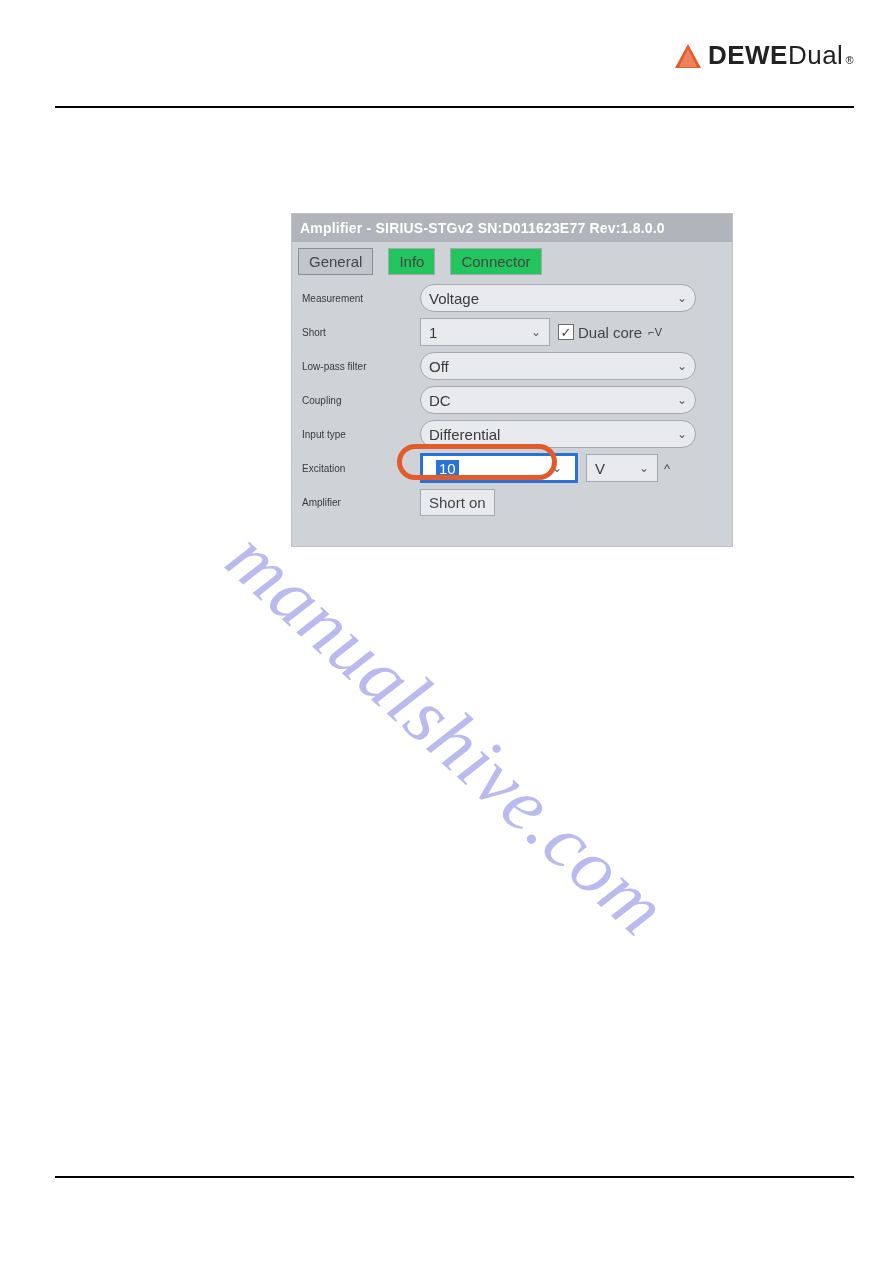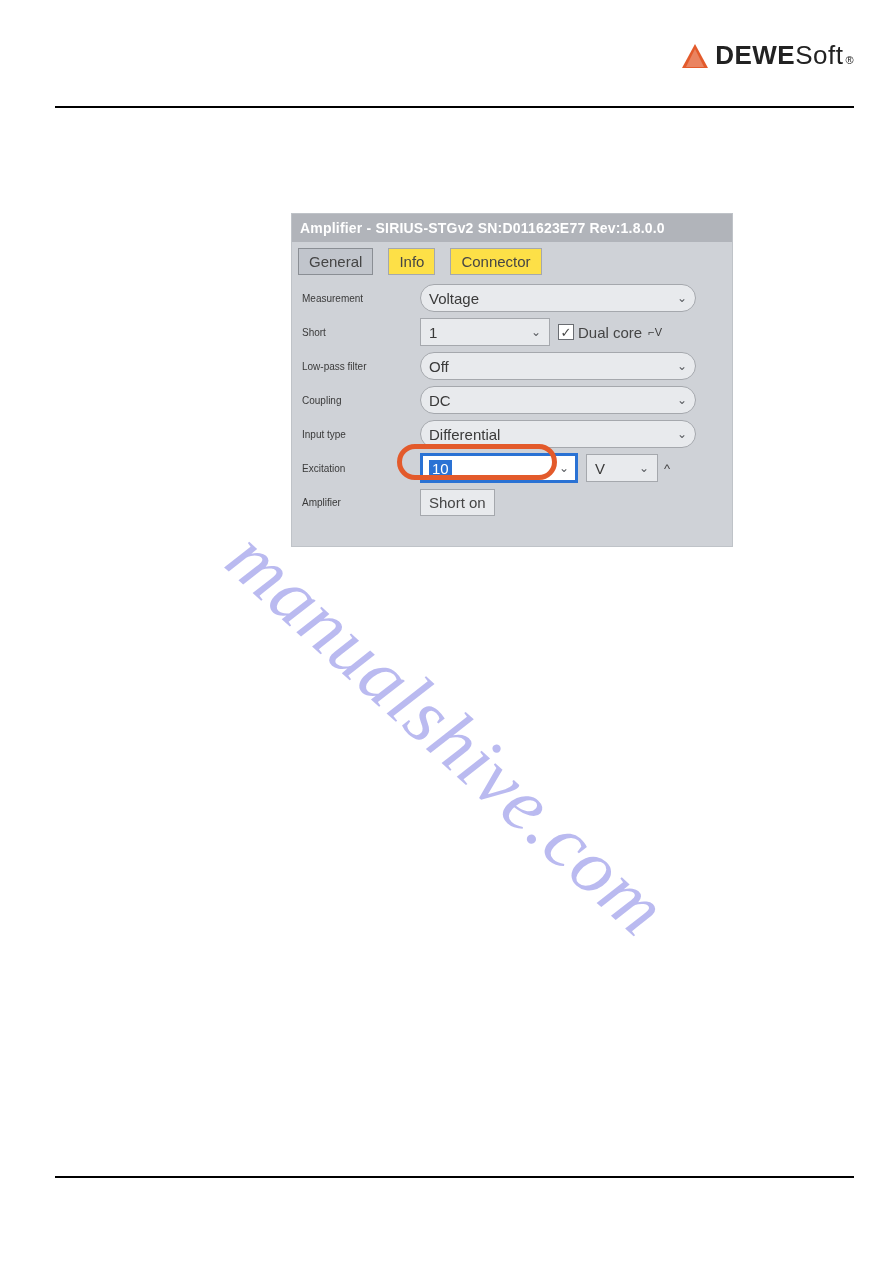--- a/index.html
+++ b/index.html
@@ -80,21 +80,21 @@
     font-size: 14px;
     padding: 6px 8px;
     letter-spacing: 0.2px;
   }
   .tabs {
     display: flex;
     gap: 15px;
     padding: 6px 6px 8px 6px;
   }
   .tab {
-    background: #fde047;
+    background: #22c55e;
     border: 1px solid #a5a8ad;
     padding: 4px 10px;
     font-size: 15px;
     cursor: pointer;
   }
   .tab.active {
     background: #c1c5cc;
     border: 1px solid #8a8e94;
   }
   .form {
@@ -123,21 +123,21 @@
     color: #3a3a3a;
     cursor: pointer;
   }
   .select.wide { width: 276px; border-radius: 14px; }
   .select.range { width: 130px; }
   .select.exc-val {
     width: 158px;
     border: 3px solid #2a72d4;
     background: #fff;
     height: 30px;
-    padding: 0 6px;
+    padding: 0 13px;
     position: relative;
   }
   .select.exc-val .val-hi {
     background: #2a72d4;
     color: #fff;
     padding: 0 3px;
     font-size: 15px;
   }
   .select.exc-unit { width: 72px; margin-left: 8px; }
   .chev { font-size: 12px; color: #5a5d62; margin-left: 6px; }
@@ -212,21 +212,21 @@
   <div class="header">
     <div class="logo-wrap">
       <span class="logo-mark">
         <svg viewBox="0 0 28 26">
           <polygon points="14,1 27,25 1,25" fill="#e35a2b"></polygon>
           <polygon points="14,6 23,24 5,24" fill="#fff" opacity="0.25"></polygon>
         </svg>
       </span>
       <span class="logo-text">
         <span class="bold">DEWE</span>
-          <span>Soft</span>
+          <span>Dual</span>
           <span class="reg">®</span>
       </span>
     </div>
   </div>
   <hr class="hr-top">
 
   <div class="panel-wrap">
     <div class="panel-title">Amplifier - SIRIUS-STGv2  SN:D011623E77 Rev:1.8.0.0</div>
 
     <div class="tabs">

